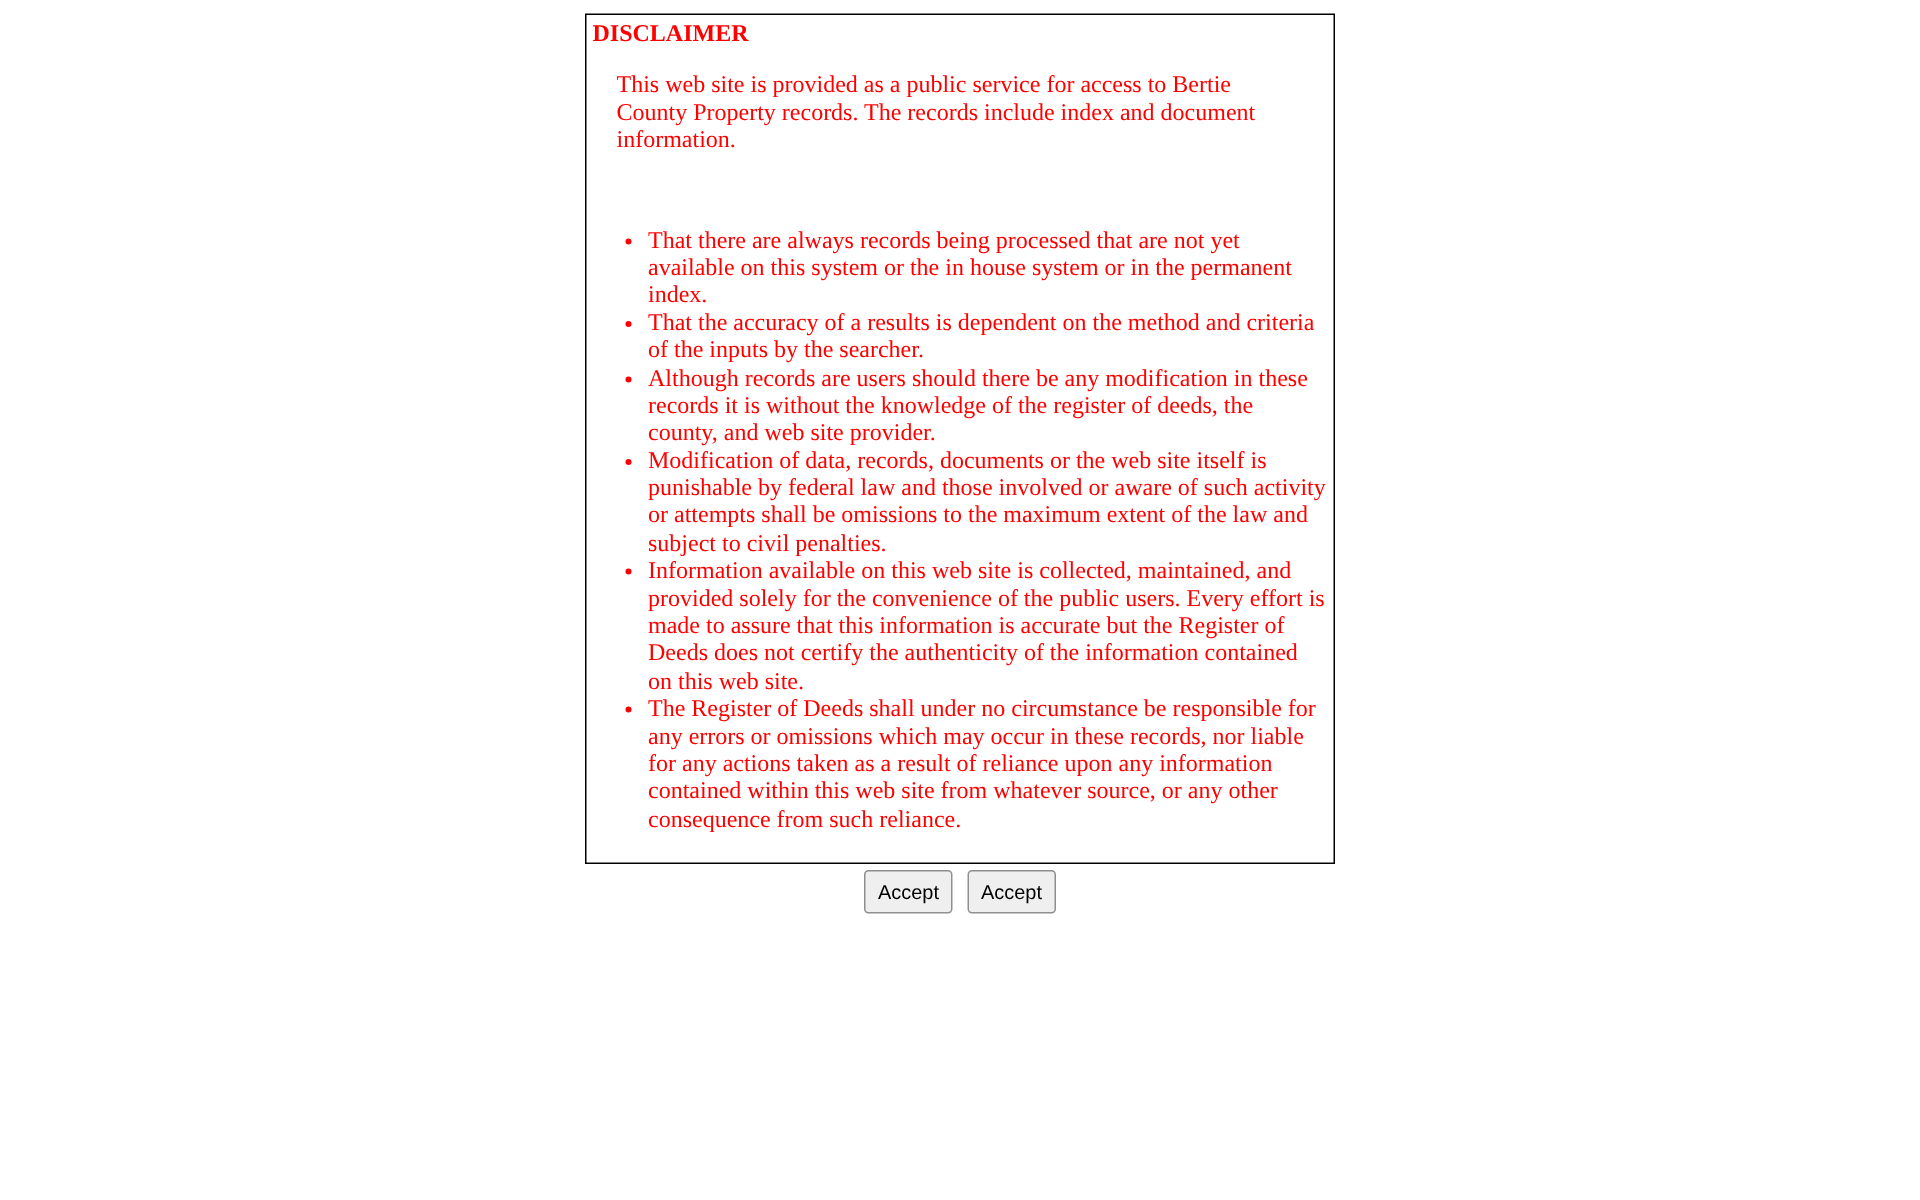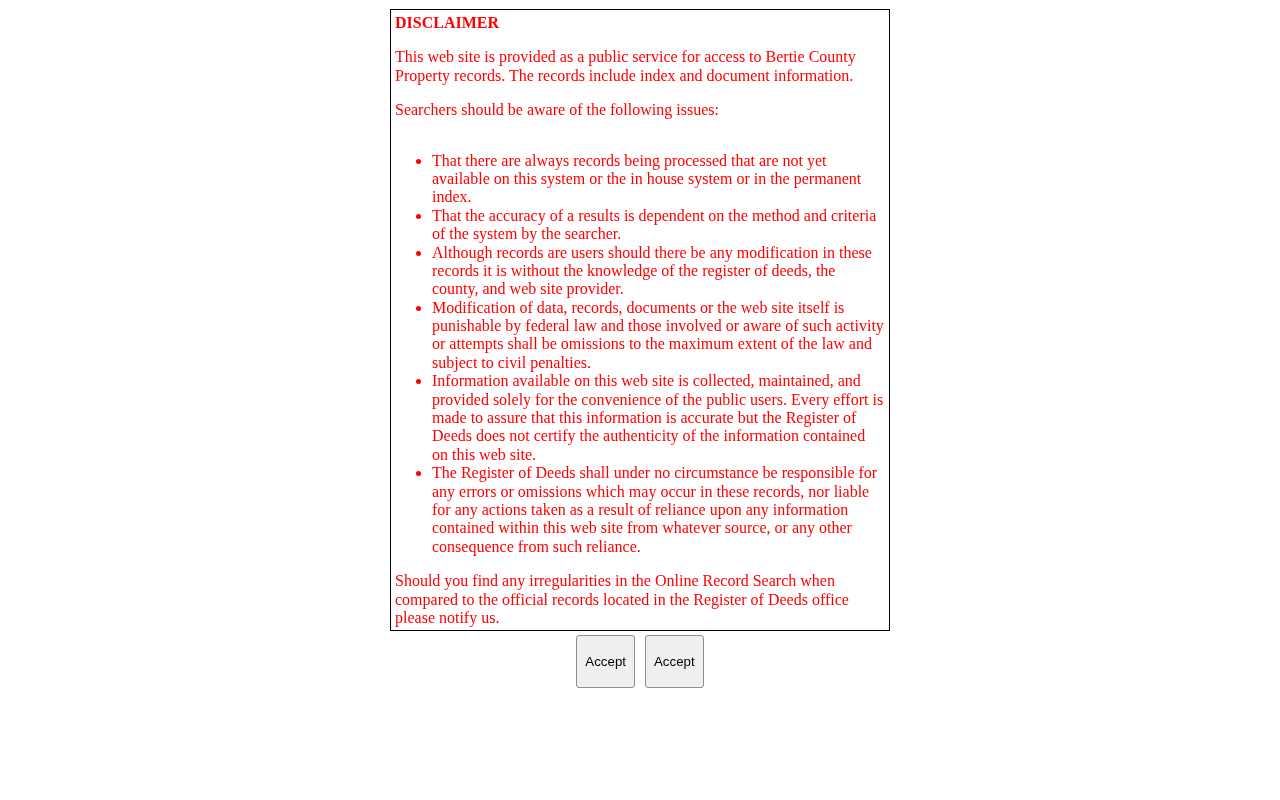--- a/index.html
+++ b/index.html
@@ -18,76 +18,74 @@
     color: #ff0000;
   }
   .disclaimer-box {
     width: 490px;
     margin: 9px auto 0 auto;
     border: 1px solid #000000;
     padding: 2px 4px 3px 4px;
     background: #ffffff;
   }
   .disclaimer-box p {
-    margin: 16px 0;
+    margin: 16px 16px;
   }
   p.heading {
     margin: 2px 0 16px 0;
     font-weight: bold;
   }
   ul.issues {
-    margin: 32px 0 16px 0;
+    margin: 48px 0 16px 0;
     padding: 0 0 0 37px;
   }
   ul.issues li {
     margin: 0;
     padding: 0;
   }
   p.closing {
     margin-bottom: 0;
   }
   .actions {
     text-align: center;
     margin-top: 4px;
   }
   .actions button {
     font-family: "Liberation Sans", "DejaVu Sans", sans-serif;
     font-size: 13.3px;
     color: #000000;
     background: #efefef;
     border: 1px solid #8f8f8f;
     border-radius: 3px;
-    padding: 18px 8px;
+    padding: 6px 8px;
     margin: 0 3px;
     cursor: pointer;
   }
 </style>
 </head>
 <body>
 
 <div class="page">
 
   <div class="disclaimer-box">
 
     <p class="heading">DISCLAIMER</p>
 
     <p>This web site is provided as a public service for access to Bertie County Property records. The records include index and document information.</p>
 
-    <p>Searchers should be aware of the following issues:</p>
 
     <ul class="issues">
       <li>That there are always records being processed that are not yet available on this system or the in house system or in the permanent index.</li>
-      <li>That the accuracy of a results is dependent on the method and criteria of the system by the searcher.</li>
+      <li>That the accuracy of a results is dependent on the method and criteria of the inputs by the searcher.</li>
       <li>Although records are users should there be any modification in these records it is without the knowledge of the register of deeds, the county, and web site provider.</li>
       <li>Modification of data, records, documents or the web site itself is punishable by federal law and those involved or aware of such activity or attempts shall be omissions to the maximum extent of the law and subject to civil penalties.</li>
       <li>Information available on this web site is collected, maintained, and provided solely for the convenience of the public users. Every effort is made to assure that this information is accurate but the Register of Deeds does not certify the authenticity of the information contained on this web site.</li>
       <li>The Register of Deeds shall under no circumstance be responsible for any errors or omissions which may occur in these records, nor liable for any actions taken as a result of reliance upon any information contained within this web site from whatever source, or any other consequence from such reliance.</li>
     </ul>
 
-    <p class="closing">Should you find any irregularities in the Online Record Search when compared to the official records located in the Register of Deeds office please notify us.</p>
 
   </div>
 
   <div class="actions">
     <button type="button">Accept</button>
     <button type="button">Accept</button>
   </div>
 
 </div>
 

